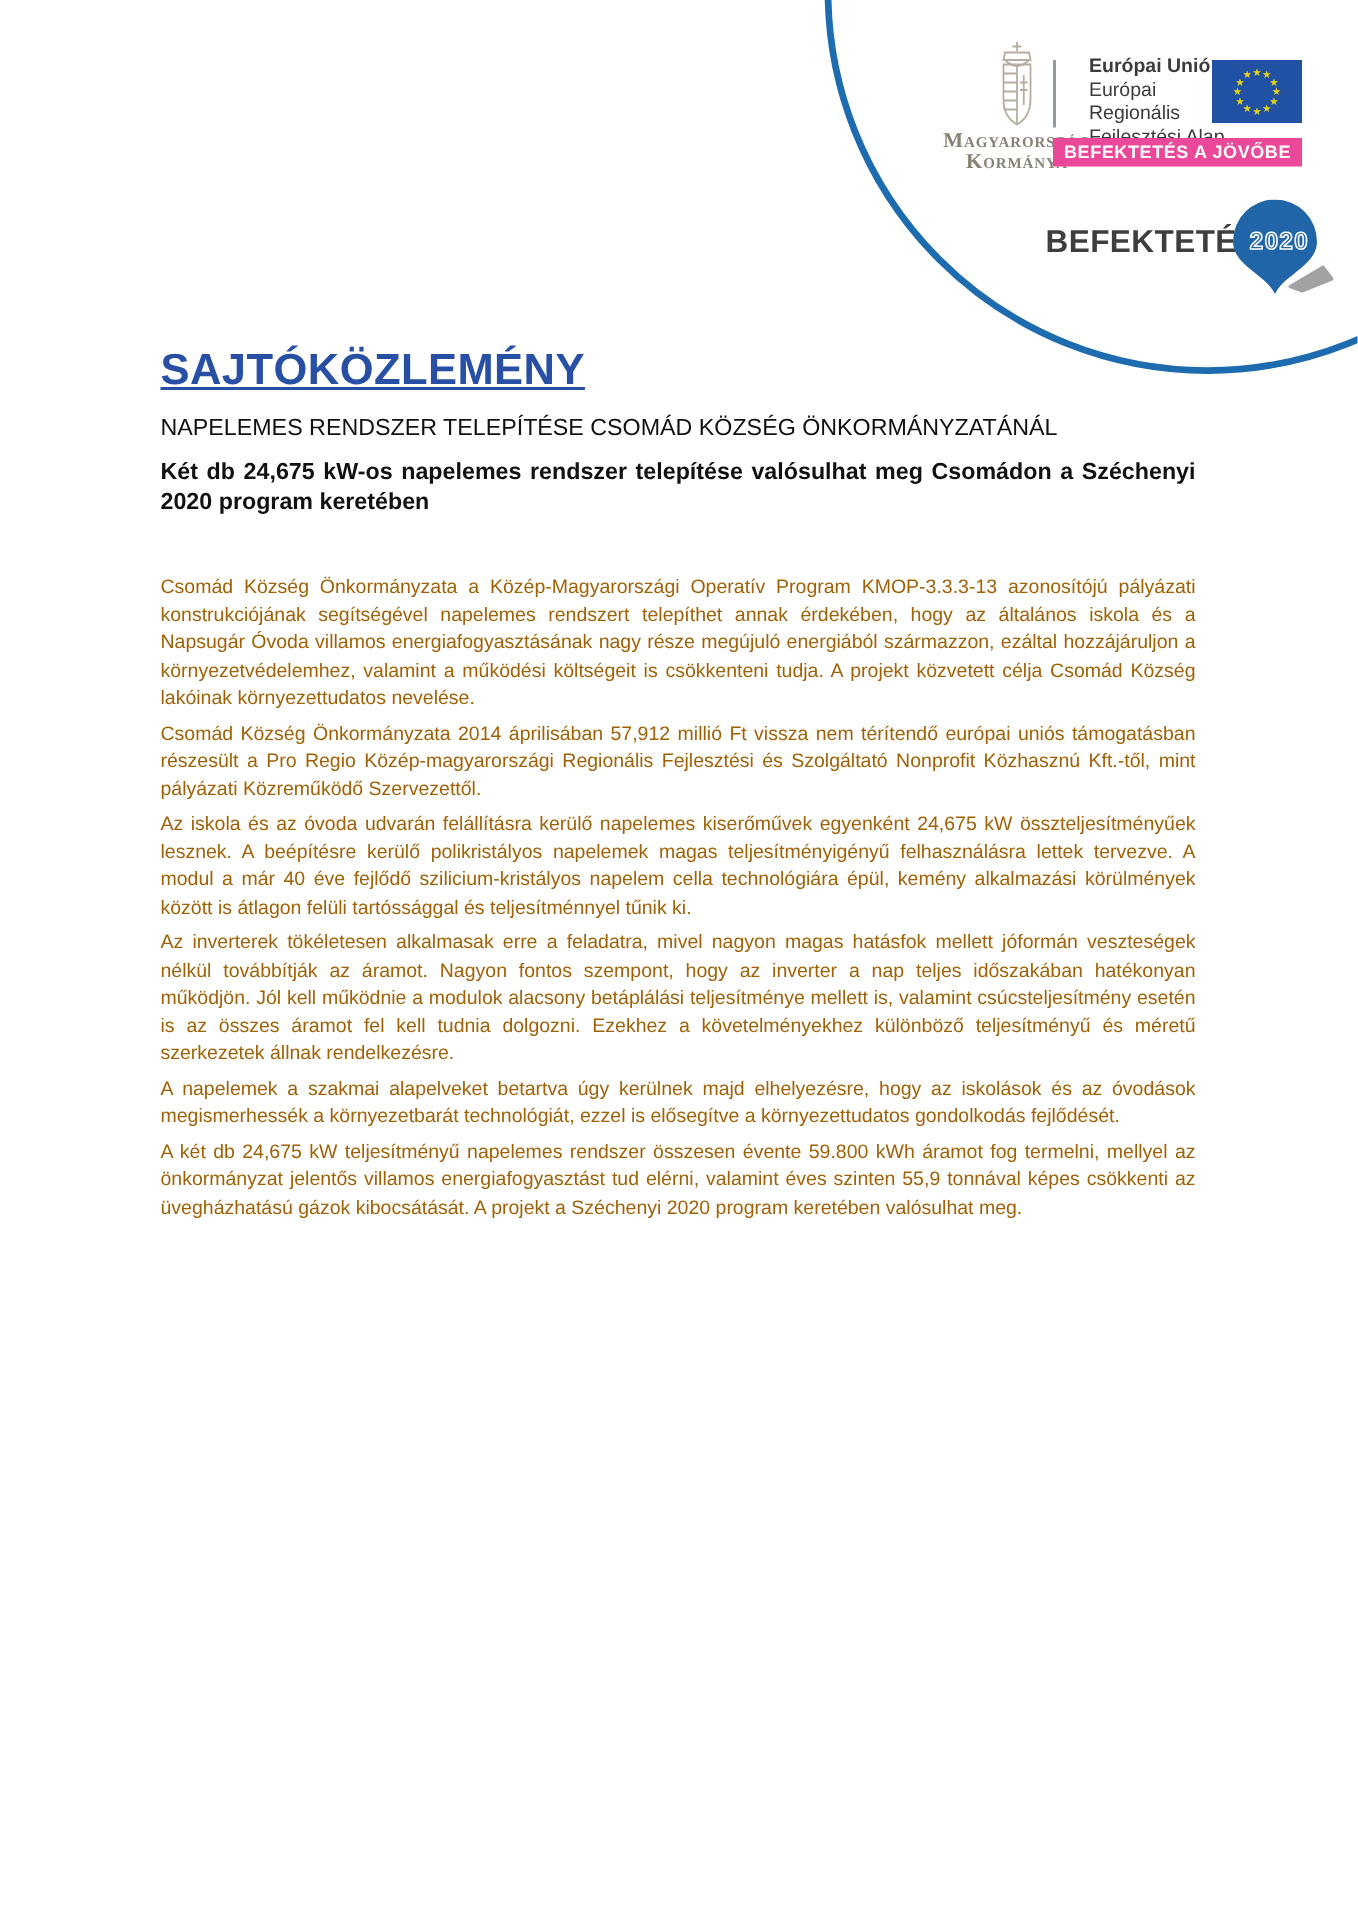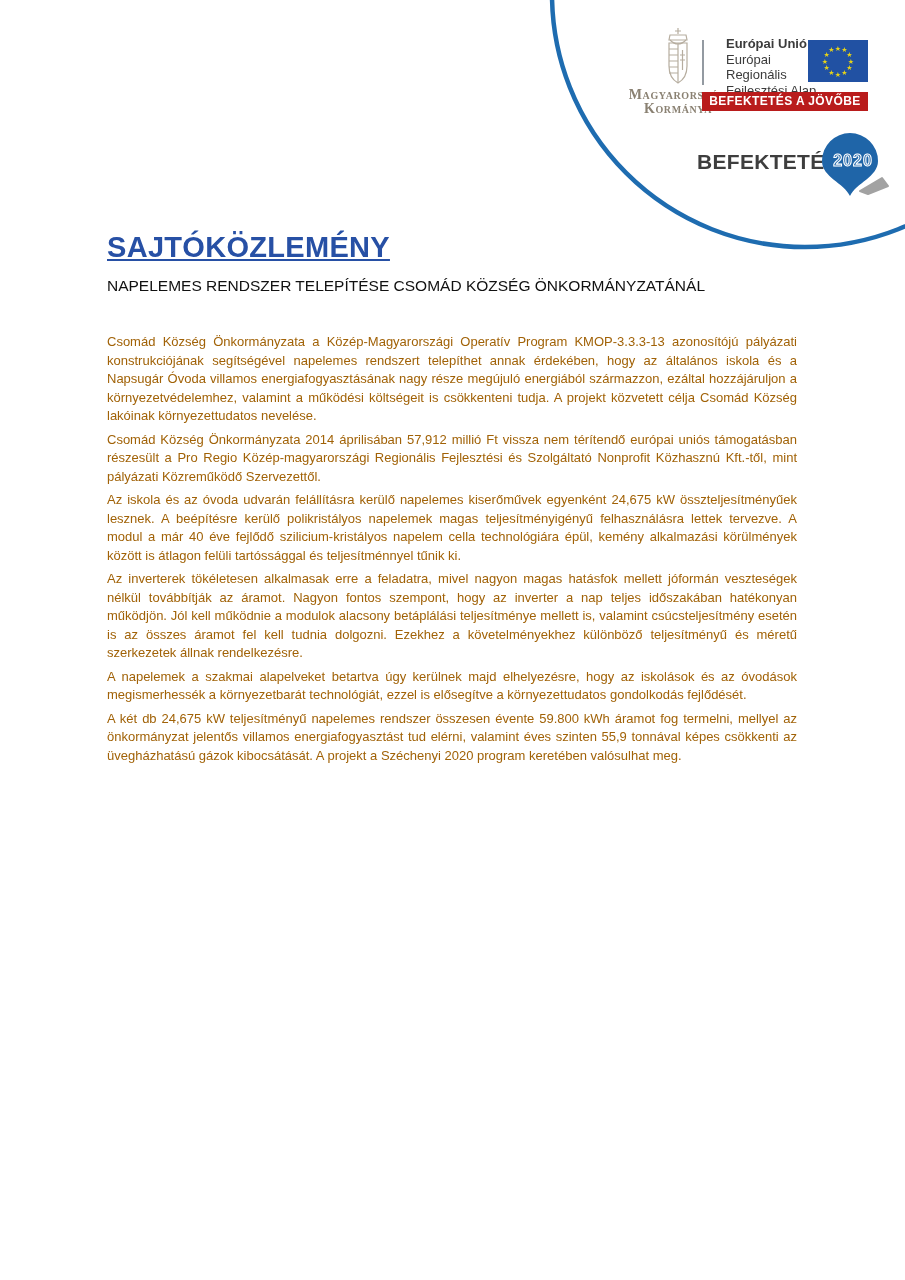--- a/index.html
+++ b/index.html
@@ -16,21 +16,21 @@
     font-family:"Liberation Serif", serif;font-variant:small-caps;
     font-size:14px;line-height:13.5px;letter-spacing:.6px;color:#8a8172;font-weight:600;
   }
   .eu-divider{position:absolute;left:702px;top:40px;width:2px;height:45px;background:#939aa1;z-index:2;}
   .eu-text{position:absolute;left:682px;top:36px;width:92px;z-index:2;
     font-size:13px;line-height:15.5px;color:#3b3b3b;margin-left:44px;}
   .eu-text .b{font-weight:bold;}
   .eu-flag{position:absolute;left:808px;top:40px;z-index:2;}
   .invest-banner{
     position:absolute;left:702px;top:92px;width:166px;height:19px;z-index:2;
-    background:#b91c1c;color:#ffffff;font-weight:bold;font-size:12px;letter-spacing:.4px;
+    background:#ec4899;color:#ffffff;font-weight:bold;font-size:12px;letter-spacing:.4px;
     text-align:center;line-height:19px;
   }
   .szechenyi-word{
     position:absolute;left:697px;top:150px;z-index:2;
     font-size:21px;font-weight:bold;color:#3e3e3e;letter-spacing:.3px;
   }
   .szechenyi-pin{position:absolute;left:818px;top:133px;z-index:2;}
   
   .doc{position:absolute;left:107px;top:193px;width:690px;z-index:1;}
   .doc-date{font-size:15px;line-height:18px;}
@@ -92,20 +92,21 @@
 <div class="szechenyi-word">BEFEKTETÉS</div>
 <svg class="szechenyi-pin" width="74" height="66" viewBox="0 0 74 66" aria-hidden="true">
   <path d="M42 58 L64 45 L70 53 L50 61 Z" fill="#a2a2a2" stroke="#a2a2a2" stroke-width="2" stroke-linejoin="round"></path>
   <path d="M32 63 C 26 50 4 44 4 28 A28 28 0 1 1 60 28 C 60 44 38 50 32 63 Z" fill="#1f65a8"></path>
   <text x="35" y="33" text-anchor="middle" font-family="Liberation Sans, sans-serif" font-size="16" font-weight="bold" letter-spacing="1" fill="none" stroke="#ffffff" stroke-width="1.05">2020</text>
 </svg>
 
 <div class="doc">
   <div class="doc-title">SAJTÓKÖZLEMÉNY</div>
   <div class="doc-headline">NAPELEMES RENDSZER TELEPÍTÉSE CSOMÁD KÖZSÉG ÖNKORMÁNYZATÁNÁL</div>
+  <div class="doc-lead">Két db 24,675 kW-os napelemes rendszer telepítése valósulhat meg Csomádon a Széchenyi 2020 program keretében</div>
   <div class="doc-body">
     <p>Csomád Község Önkormányzata a Közép-Magyarországi Operatív Program KMOP-3.3.3-13 azonosítójú pályázati konstrukciójának segítségével napelemes rendszert telepíthet annak érdekében, hogy az általános iskola és a Napsugár Óvoda villamos energiafogyasztásának nagy része megújuló energiából származzon, ezáltal hozzájáruljon a környezetvédelemhez, valamint a működési költségeit is csökkenteni tudja. A projekt közvetett célja Csomád Község lakóinak környezettudatos nevelése.</p>
     <p>Csomád Község Önkormányzata 2014 áprilisában 57,912 millió Ft vissza nem térítendő európai uniós támogatásban részesült a Pro Regio Közép-magyarországi Regionális Fejlesztési és Szolgáltató Nonprofit Közhasznú Kft.-től, mint pályázati Közreműködő Szervezettől.</p>
     <p>Az iskola és az óvoda udvarán felállításra kerülő napelemes kiserőművek egyenként 24,675 kW összteljesítményűek lesznek. A beépítésre kerülő polikristályos napelemek magas teljesítményigényű felhasználásra lettek tervezve. A modul a már 40 éve fejlődő szilicium-kristályos napelem cella technológiára épül, kemény alkalmazási körülmények között is átlagon felüli tartóssággal és teljesítménnyel tűnik ki.</p>
     <p>Az inverterek tökéletesen alkalmasak erre a feladatra, mivel nagyon magas hatásfok mellett jóformán veszteségek nélkül továbbítják az áramot. Nagyon fontos szempont, hogy az inverter a nap teljes időszakában hatékonyan működjön. Jól kell működnie a modulok alacsony betáplálási teljesítménye mellett is, valamint csúcsteljesítmény esetén is az összes áramot fel kell tudnia dolgozni. Ezekhez a követelményekhez különböző teljesítményű és méretű szerkezetek állnak rendelkezésre.</p>
     <p>A napelemek a szakmai alapelveket betartva úgy kerülnek majd elhelyezésre, hogy az iskolások és az óvodások megismerhessék a környezetbarát technológiát, ezzel is elősegítve a környezettudatos gondolkodás fejlődését.</p>
     <p>A két db 24,675 kW teljesítményű napelemes rendszer összesen évente 59.800 kWh áramot fog termelni, mellyel az önkormányzat jelentős villamos energiafogyasztást tud elérni, valamint éves szinten 55,9 tonnával képes csökkenti az üvegházhatású gázok kibocsátását. A projekt a Széchenyi 2020 program keretében valósulhat meg.</p>
   </div>
 </div>
 

